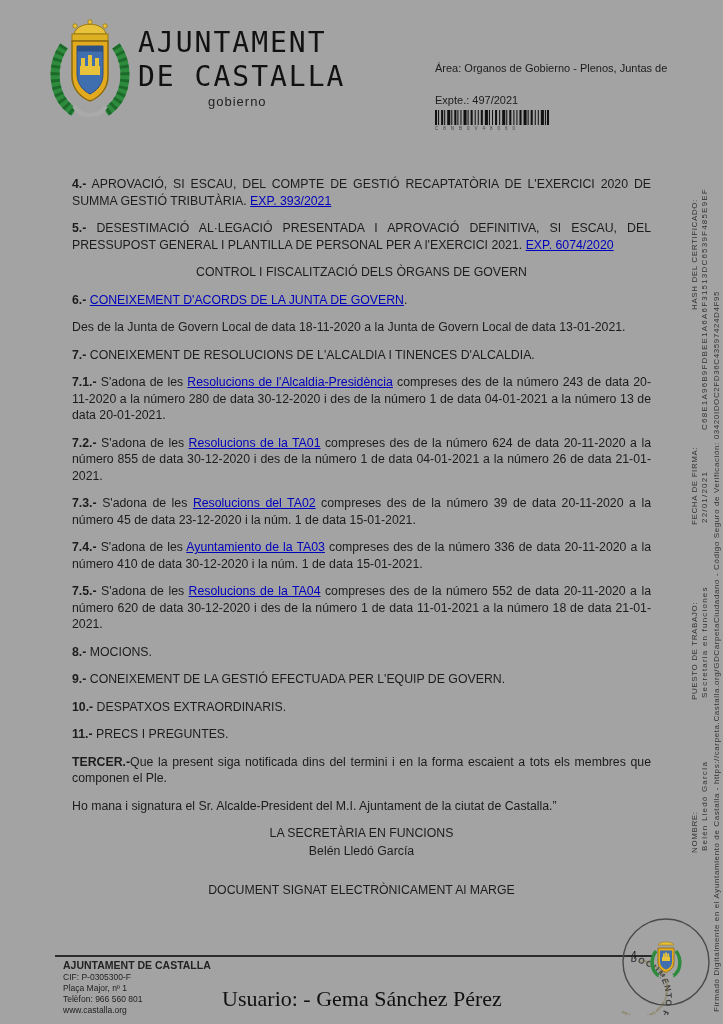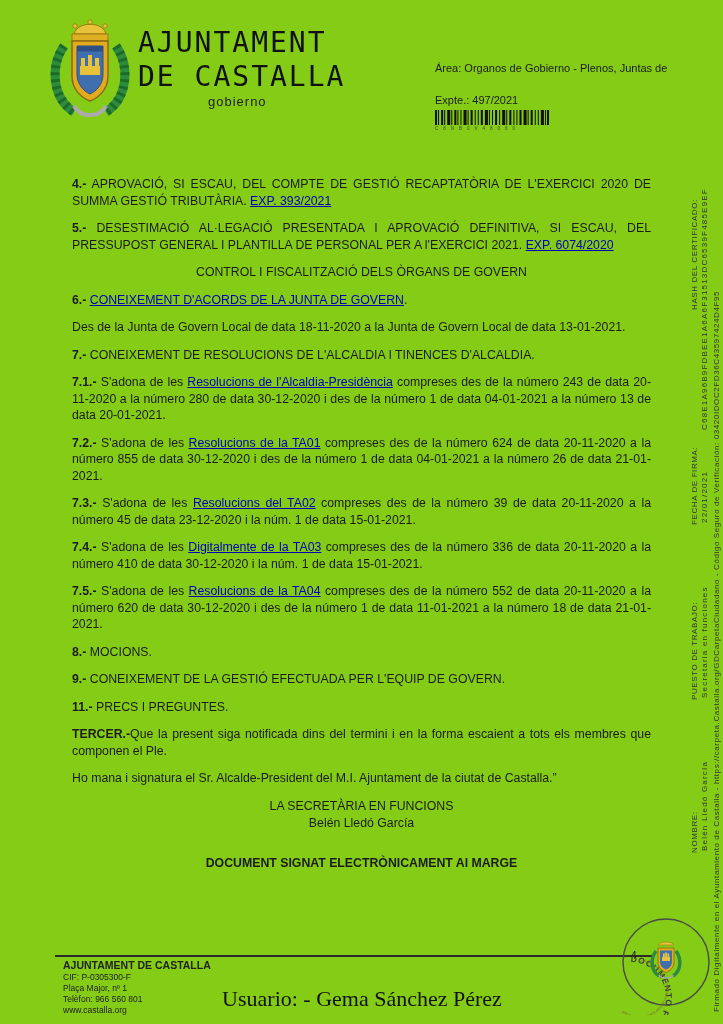--- a/index.html
+++ b/index.html
@@ -1,16 +1,16 @@
 <!DOCTYPE html>
 <html><head>
 <meta charset="utf-8">
 <style>
   html,body{margin:0;padding:0;background:#ffffff;}
-  .page{position:relative;width:723px;height:1024px;background:#84cc16;
+  .page{position:relative;width:723px;height:1024px;background:#a3a3a3;
         font-family:"Liberation Sans",sans-serif;color:#1c1c1c;overflow:hidden;}
 
   
   .logo{position:absolute;left:44px;top:18px;width:92px;height:102px;}
   .org-title{position:absolute;left:138px;top:26px;
              font-family:"DejaVu Sans Mono",monospace;font-size:28px;line-height:34px;
              letter-spacing:2px;color:#111;white-space:nowrap;}
   .org-sub{position:absolute;left:208px;top:94px;font-size:13px;color:#222;letter-spacing:1px;}
 
   .meta{position:absolute;left:435px;top:62px;font-size:11px;color:#1c1c1c;}
@@ -18,21 +18,21 @@
   .meta .refline{line-height:13.5px;}
   .barcode{margin-top:2px;width:114px;}
   .barcode-text{font-size:4.5px;letter-spacing:5px;color:#444;margin-top:-1px;white-space:nowrap;}
 
   
   .content{position:absolute;left:72px;top:147px;width:579px;font-size:12.3px;line-height:16.5px;margin-top:29px;}
   .content p{margin:0 0 11px;text-align:justify;}
   .content p.center{text-align:center;}
   .content p.sig{text-align:center;margin-bottom:1px;}
   .content p.sig2{text-align:center;margin-bottom:0;}
-  .content p.doc-signed{text-align:center;font-weight:bold;margin-top:23px;}
+  .content p.doc-signed{text-align:center;font-weight:normal;margin-top:23px;}
   strong{font-weight:bold;}
   .doc-link{color:#0000bb;text-decoration:underline;}
 
   
   .footer-rule{position:absolute;left:55px;top:955px;width:597px;height:2px;background:#2b2b2b;}
   .footer-info{position:absolute;left:63px;top:960px;font-size:8.5px;line-height:11px;color:#222;}
   .footer-info .org{font-size:10.5px;font-weight:bold;margin-bottom:1px;}
   .usuario{position:absolute;left:72px;top:986px;width:580px;text-align:center;
            font-family:"Liberation Serif",serif;font-size:22px;color:#111;}
   .page-num{position:absolute;left:631px;top:950px;font-size:10px;color:#111;}
@@ -126,24 +126,25 @@
   <div class="content">
     <p><strong>4.-</strong><span> APROVACIÓ, SI ESCAU, DEL COMPTE DE GESTIÓ RECAPTATÒRIA DE L'EXERCICI 2020 DE SUMMA GESTIÓ TRIBUTÀRIA. </span><a href="#" class="doc-link">EXP. 393/2021</a></p>
     <p><strong>5.-</strong><span> DESESTIMACIÓ AL·LEGACIÓ PRESENTADA I APROVACIÓ DEFINITIVA, SI ESCAU, DEL PRESSUPOST GENERAL I PLANTILLA DE PERSONAL PER A l'EXERCICI 2021. </span><a href="#" class="doc-link">EXP. 6074/2020</a></p>
     <p class="center"><span>CONTROL I FISCALITZACIÓ DELS ÒRGANS DE GOVERN</span></p>
     <p><strong>6.-</strong><span> </span><a href="#" class="doc-link">CONEIXEMENT D'ACORDS DE LA JUNTA DE GOVERN</a><span>.</span></p>
     <p><span>Des de la Junta de Govern Local de data 18-11-2020 a la Junta de Govern Local de data 13-01-2021.</span></p>
     <p><strong>7.-</strong><span> CONEIXEMENT DE RESOLUCIONS DE L'ALCALDIA I TINENCES D'ALCALDIA.</span></p>
     <p><strong>7.1.-</strong><span> S'adona de les </span><a href="#" class="doc-link">Resolucions de l'Alcaldia-Presidència</a><span> compreses des de la número 243 de data 20-11-2020 a la número 280 de data 30-12-2020 i des de la número 1 de data 04-01-2021 a la número 13 de data 20-01-2021.</span></p>
     <p><strong>7.2.-</strong><span> S'adona de les </span><a href="#" class="doc-link">Resolucions de la TA01</a><span> compreses des de la número 624 de data 20-11-2020 a la número 855 de data 30-12-2020 i des de la número 1 de data 04-01-2021 a la número 26 de data 21-01-2021.</span></p>
     <p><strong>7.3.-</strong><span> S'adona de les </span><a href="#" class="doc-link">Resolucions del TA02</a><span> compreses des de la número 39 de data 20-11-2020 a la número 45 de data 23-12-2020 i la núm. 1 de data 15-01-2021.</span></p>
-    <p><strong>7.4.-</strong><span> S'adona de les </span><a href="#" class="doc-link">Digitalmente de la TA03</a><span> compreses des de la número 336 de data 20-11-2020 a la número 410 de data 30-12-2020 i la núm. 1 de data 15-01-2021.</span></p>
+    <p><strong>7.4.-</strong><span> S'adona de les </span><a href="#" class="doc-link">Ayuntamiento de la TA03</a><span> compreses des de la número 336 de data 20-11-2020 a la número 410 de data 30-12-2020 i la núm. 1 de data 15-01-2021.</span></p>
     <p><strong>7.5.-</strong><span> S'adona de les </span><a href="#" class="doc-link">Resolucions de la TA04</a><span> compreses des de la número 552 de data 20-11-2020 a la número 620 de data 30-12-2020 i des de la número 1 de data 11-01-2021 a la número 18 de data 21-01-2021.</span></p>
     <p><strong>8.-</strong><span> MOCIONS.</span></p>
     <p><strong>9.-</strong><span> CONEIXEMENT DE LA GESTIÓ EFECTUADA PER L'EQUIP DE GOVERN.</span></p>
+    <p><strong>10.-</strong><span> DESPATXOS EXTRAORDINARIS.</span></p>
     <p><strong>11.-</strong><span> PRECS I PREGUNTES.</span></p>
     <p><strong>TERCER.-</strong><span>Que la present siga notificada dins del termini i en la forma escaient a tots els membres que componen el Ple.</span></p>
     <p><span>Ho mana i signatura el Sr. Alcalde-President del M.I. Ajuntament de la ciutat de Castalla.”</span></p>
     <p class="sig"><span>LA SECRETÀRIA EN FUNCIONS</span></p>
     <p class="sig2"><span>Belén Lledó García</span></p>
     <p class="doc-signed"><span>DOCUMENT SIGNAT ELECTRÒNICAMENT Al MARGE</span></p>
   </div>
 
   <div class="vline" style="left:699px;top:301px;">HASH DEL CERTIFICADO:</div>
   <div class="vline value" style="left:709px;top:421px;">C68E1A96B9FDBEE1A6A6F31513DC6539F485E9EF</div>

